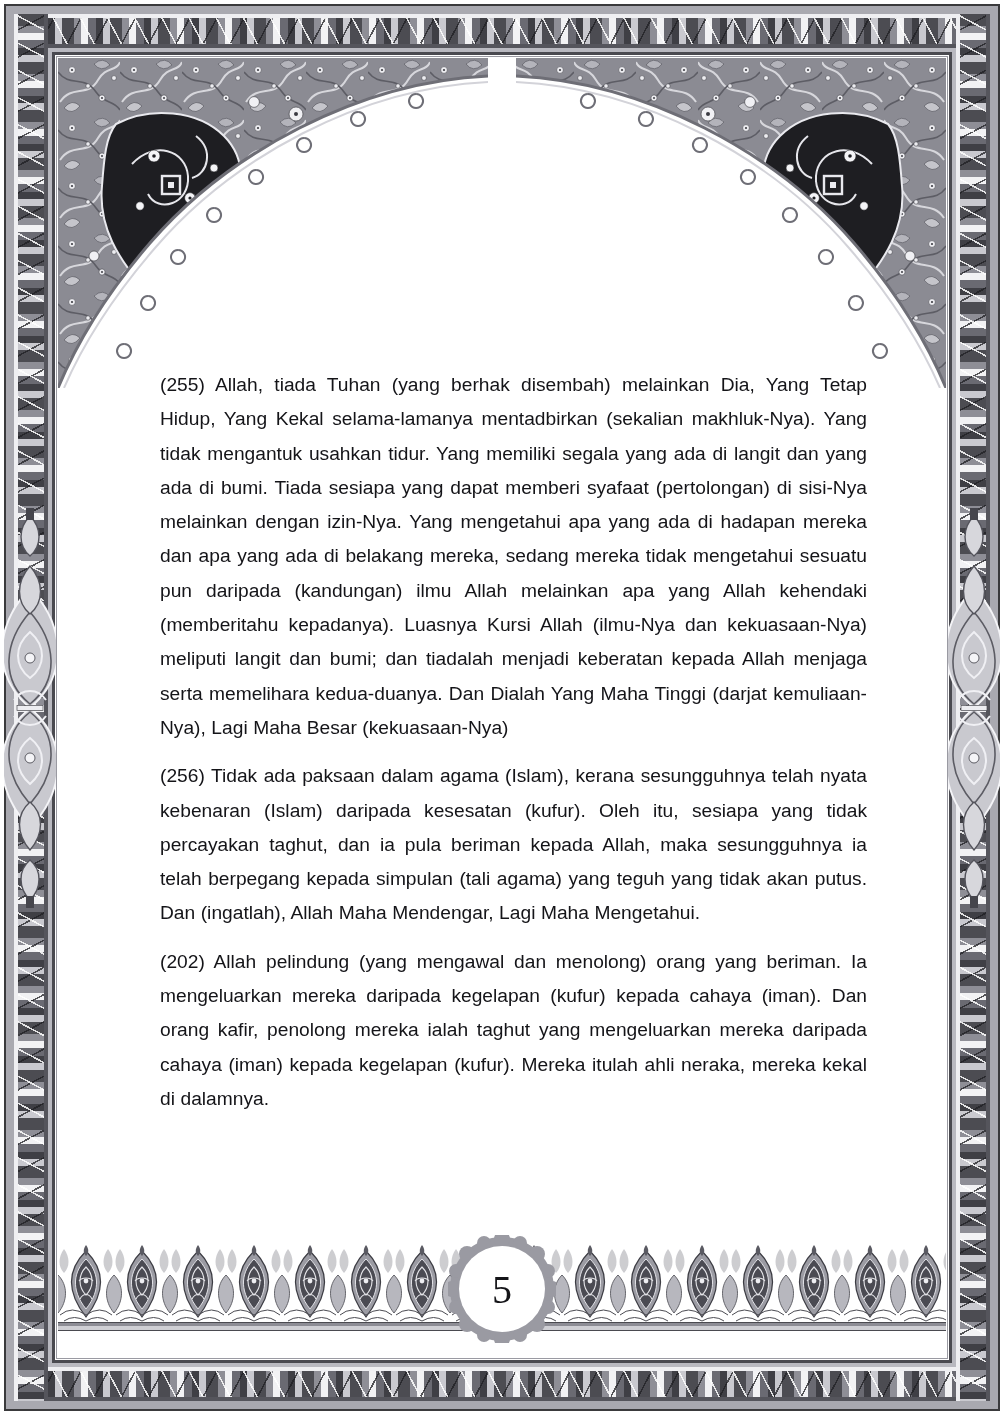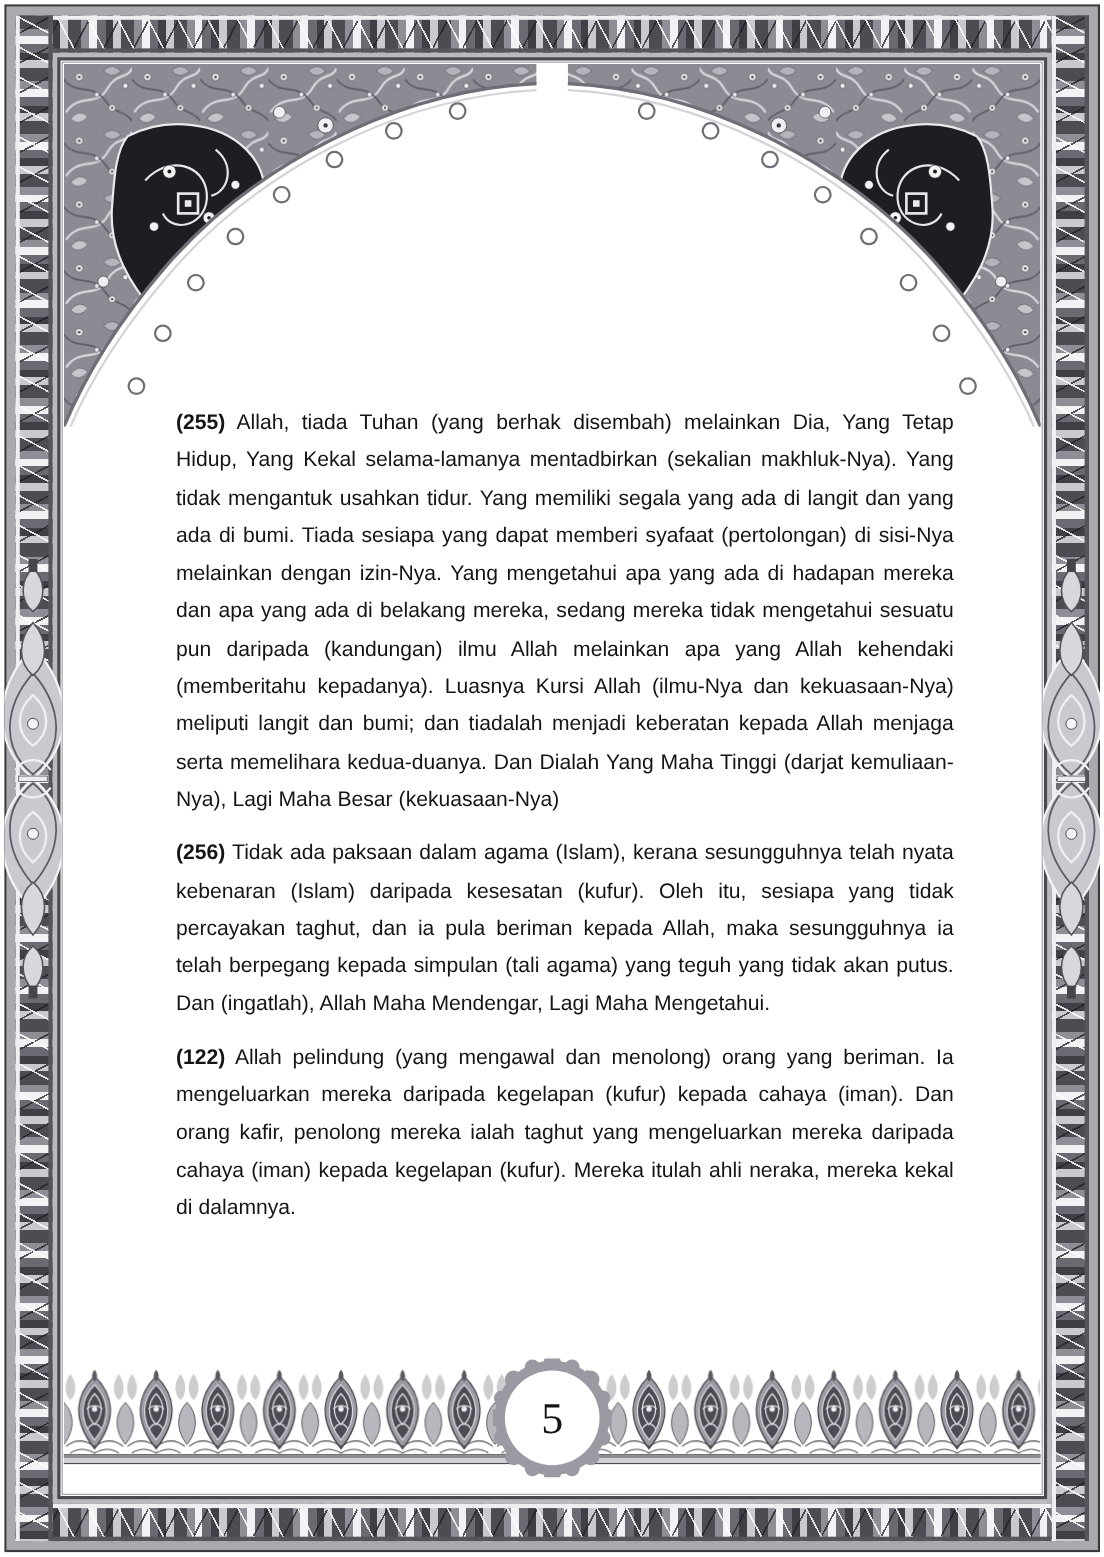--- a/index.html
+++ b/index.html
@@ -122,21 +122,21 @@
   }
   .para{
     text-align:justify;
     color:#141418;
     font-size:19.2px;
     line-height:34.3px;
     margin:0 0 14px 0;
     word-spacing:.2px;
   }
   .para:last-child{margin-bottom:0;}
-  .vnum{font-weight:bold;}
+  .vnum{font-weight:normal;}
   .para.p257{text-align:justify;}
   .para .tail{display:inline;margin-top:34px;}
 </style>
 </head>
 <body>
 
 <div id="page">
 
   <div class="frame-flat-a"></div>
   <div class="frame-outer-rule"></div>
@@ -431,17 +431,17 @@
     </svg>
     <div class="pagenum">5</div>
   </div>
 
   <div id="textblock">
 
     <p class="para"><span class="vnum">(255)</span><span class="tail"> Allah, tiada Tuhan (yang berhak disembah) melainkan Dia, Yang Tetap Hidup, Yang Kekal selama-lamanya mentadbirkan (sekalian makhluk-Nya). Yang tidak mengantuk usahkan tidur. Yang memiliki segala yang ada di langit dan yang ada di bumi. Tiada sesiapa yang dapat memberi syafaat (pertolongan) di sisi-Nya melainkan dengan izin-Nya. Yang mengetahui apa yang ada di hadapan mereka dan apa yang ada di belakang mereka, sedang mereka tidak mengetahui sesuatu pun daripada (kandungan) ilmu Allah melainkan apa yang Allah kehendaki (memberitahu kepadanya). Luasnya Kursi Allah (ilmu-Nya dan kekuasaan-Nya) meliputi langit dan bumi; dan tiadalah menjadi keberatan kepada Allah menjaga serta memelihara kedua-duanya. Dan Dialah Yang Maha Tinggi (darjat kemuliaan-Nya), Lagi Maha Besar  (kekuasaan-Nya)</span></p>
 
     <p class="para"><span class="vnum">(256)</span><span class="tail"> Tidak ada paksaan dalam agama (Islam), kerana sesungguhnya telah nyata kebenaran (Islam) daripada kesesatan (kufur). Oleh itu, sesiapa yang tidak percayakan taghut, dan ia pula beriman kepada Allah, maka sesungguhnya ia telah berpegang kepada simpulan (tali agama) yang teguh yang tidak akan putus. Dan (ingatlah), Allah Maha Mendengar, Lagi Maha Mengetahui.</span></p>
 
-    <p class="para p257"><span class="vnum">(122)</span><span class="tail"> Allah pelindung (yang mengawal dan menolong) orang yang beriman. Ia mengeluarkan mereka daripada kegelapan (kufur) kepada cahaya (iman). Dan orang kafir, penolong mereka ialah taghut yang mengeluarkan mereka daripada cahaya (iman) kepada kegelapan (kufur). Mereka itulah ahli neraka, mereka kekal di dalamnya.</span></p>
+    <p class="para p257"><span class="vnum">(202)</span><span class="tail"> Allah pelindung (yang mengawal dan menolong) orang yang beriman. Ia mengeluarkan mereka daripada kegelapan (kufur) kepada cahaya (iman). Dan orang kafir, penolong mereka ialah taghut yang mengeluarkan mereka daripada cahaya (iman) kepada kegelapan (kufur). Mereka itulah ahli neraka, mereka kekal di dalamnya.</span></p>
 
   </div>
 
 </div>
 
 </body></html>

